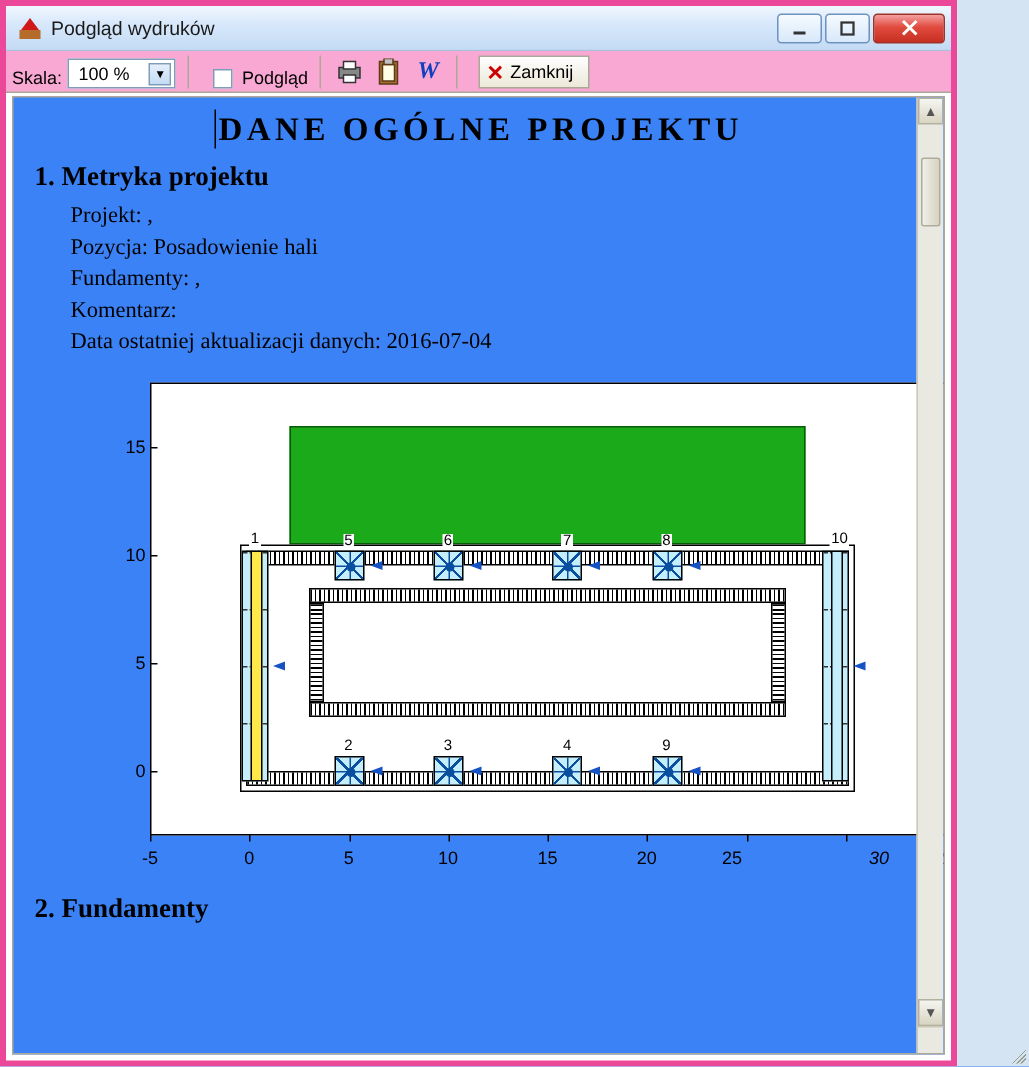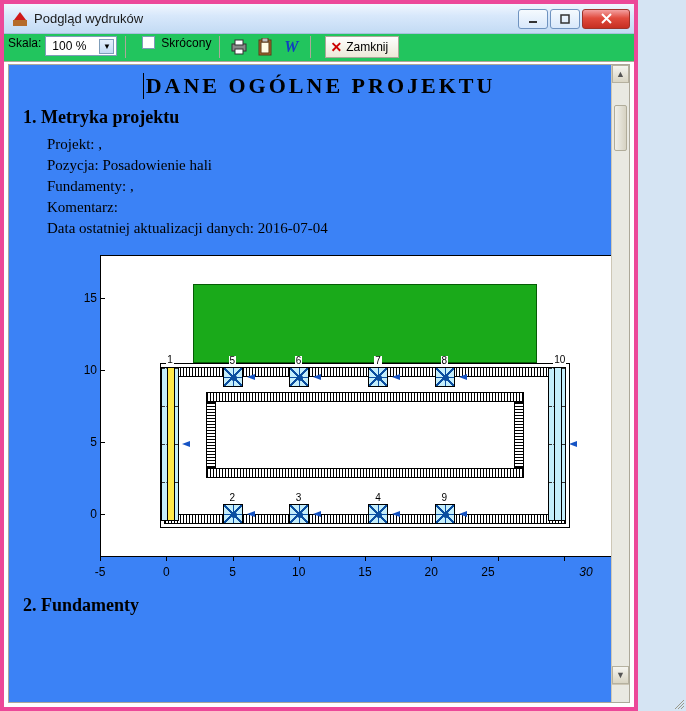--- a/index.html
+++ b/index.html
@@ -52,24 +52,24 @@
     cursor: pointer;
   }
   .wbtn.close {
     background: linear-gradient(#f3a0a0,#e14b3e 45%,#c62f22);
     color: #fff;
     border-color: #9e3329;
     width: 48px;
   }
   .toolbar {
     height: 28px;
-    background: #22c55e;
+    background: #f9a8d4;
     border-bottom: 1px solid #aca899;
     display: flex;
-    align-items: flex-start;
+    align-items: flex-end;
     padding: 2px 4px;
     gap: 4px;
   }
   .toolbar label { font-size: 12px; color: #000; }
   .skala-select {
     width: 72px;
     height: 20px;
     border: 1px solid #7f9db9;
     background: #fff;
     display: flex;
@@ -311,21 +311,21 @@
   </div>
 
   <div class="toolbar">
     <label>Skala:</label>
     <div class="skala-select">
       <span>100 %</span>
       <span class="dd">▼</span>
     </div>
     <div class="tb-divider"></div>
     <span class="chk"></span>
-    <label>Skrócony</label>
+    <label>Podgląd</label>
     <div class="tb-divider"></div>
     <div class="tb-icon" title="print">
       <svg width="18" height="16">
           <rect x="2" y="5" width="14" height="7" fill="#888" stroke="#333"></rect>
           <rect x="5" y="1" width="8" height="5" fill="#fff" stroke="#333"></rect>
           <rect x="5" y="10" width="8" height="5" fill="#fff" stroke="#333"></rect>
         </svg>
     </div>
     <div class="tb-icon">
       <svg width="16" height="18">

